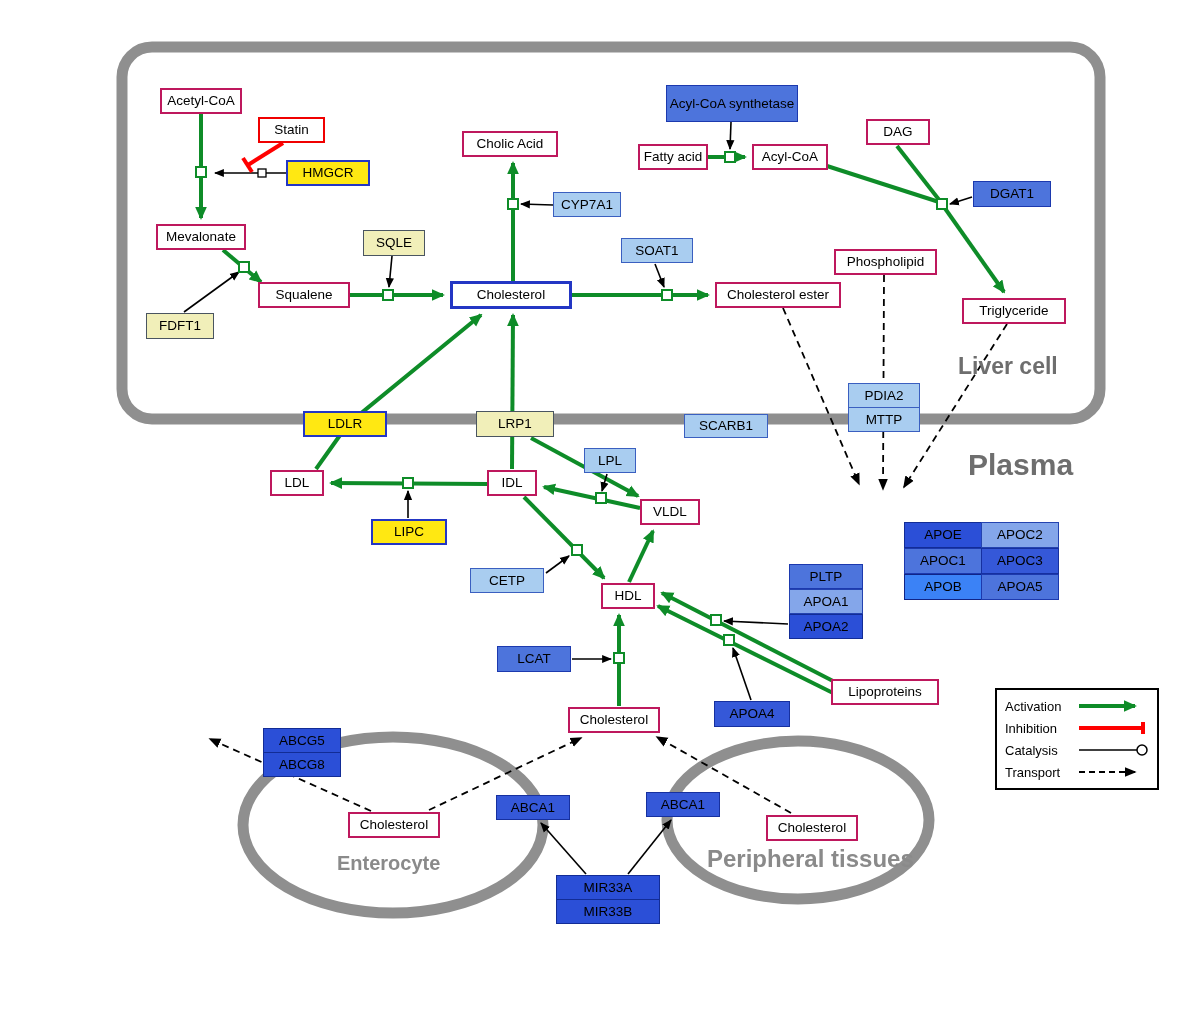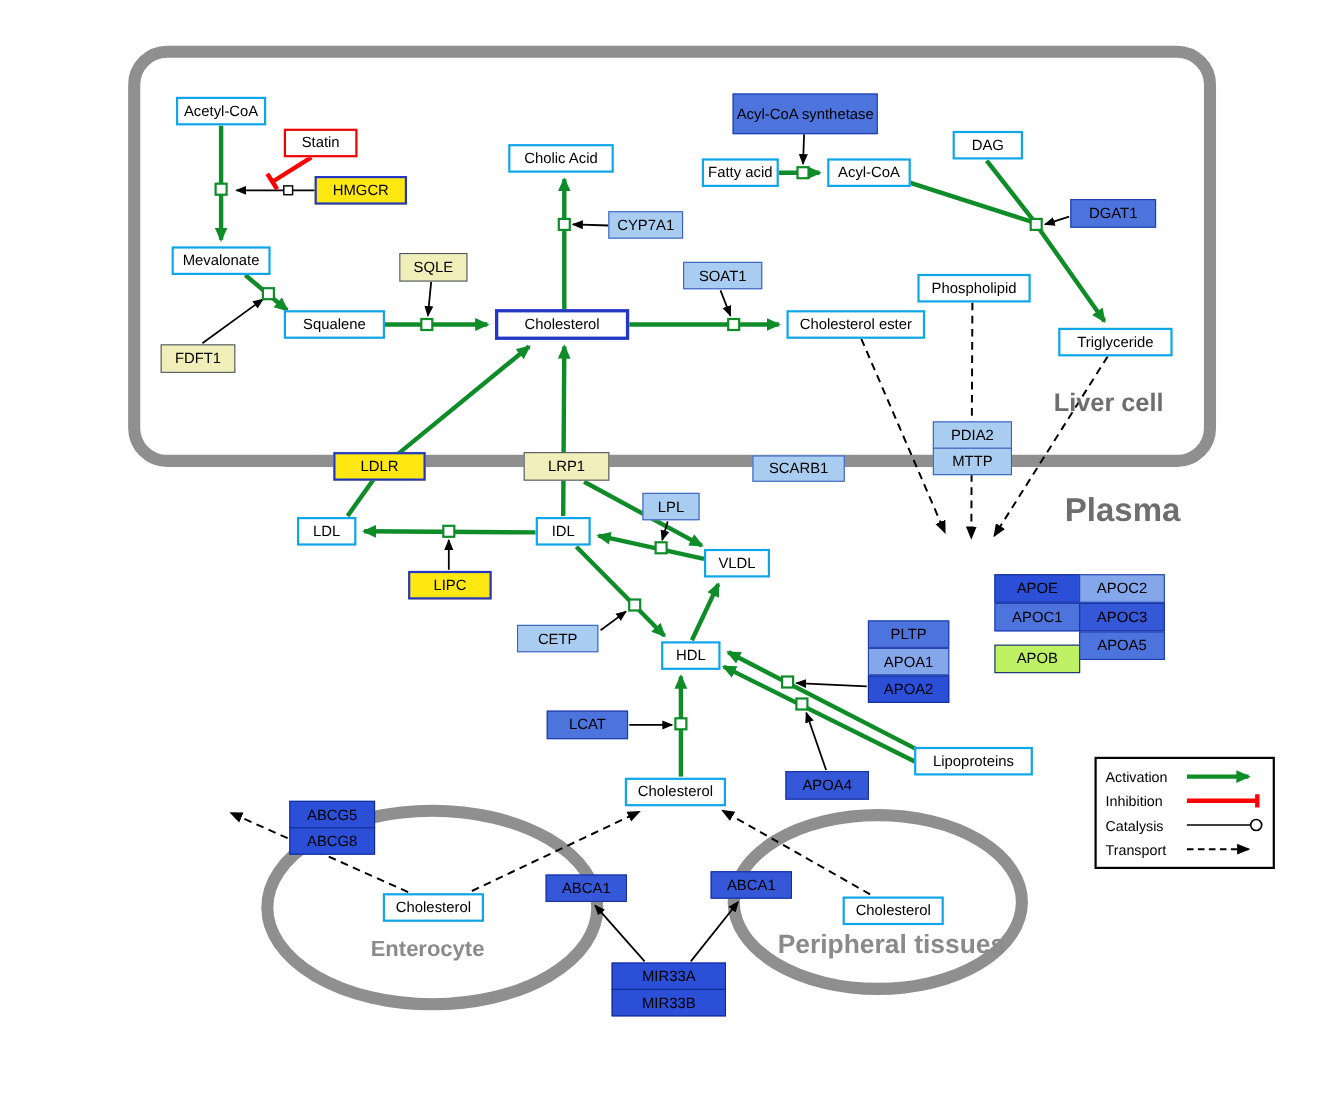--- a/index.html
+++ b/index.html
@@ -1,31 +1,31 @@
 <!DOCTYPE html>
 <html><head>
 <meta charset="utf-8">
 <style>
   html,body{margin:0;padding:0;background:#fff;}
   .canvas{position:relative;width:1200px;height:1013px;background:#fff;
           font-family:"Liberation Sans",sans-serif;overflow:hidden;}
   svg.edges{position:absolute;left:0;top:0;}
   .box{position:absolute;box-sizing:border-box;display:flex;align-items:center;
        justify-content:center;text-align:center;font-size:13.5px;color:#000;line-height:1.12;}
-  .met{background:#fff;border:2px solid #0ea5e9;}
+  .met{background:#fff;border:2px solid #be185d;}
   .met-thick{background:#fff;border:3px solid #2336c4;}
   .drug{background:#fff;border:2.5px solid #f00000;}
   .yel{background:#ffe812;border:2px solid #2336c4;}
   .pyel{background:#f1efb9;border:1.5px solid #4a5560;}
   .lblu{background:#a9cdf0;border:1.5px solid #3a5fc0;}
   .llblu{background:#84a6ea;border:1.5px solid #2443b0;}
   .mblu{background:#4d74dc;border:1.5px solid #1c39ae;}
   .mdblu{background:#3558d8;border:1.5px solid #16309f;}
   .dblu{background:#2b4fd7;border:1.5px solid #122c96;}
-  .ddblu{background:#bef264;border:1.5px solid #102486;margin-top:12px;}
+  .ddblu{background:#3b82f6;border:1.5px solid #102486;}
   .rlabel{position:absolute;font-weight:bold;color:#6e6e6e;white-space:nowrap;}
   .rlabel.cell{color:#8a8a8a;}
   .legend{position:absolute;background:#fff;border:2px solid #000;padding:5px 8px;
           display:flex;flex-direction:column;justify-content:space-around;box-sizing:border-box;text-align:center;}
   .lrow{display:flex;align-items:center;justify-content:space-between;height:23px;}
   .llab{font-size:13px;color:#000;}
 </style>
 </head>
 <body>
 

